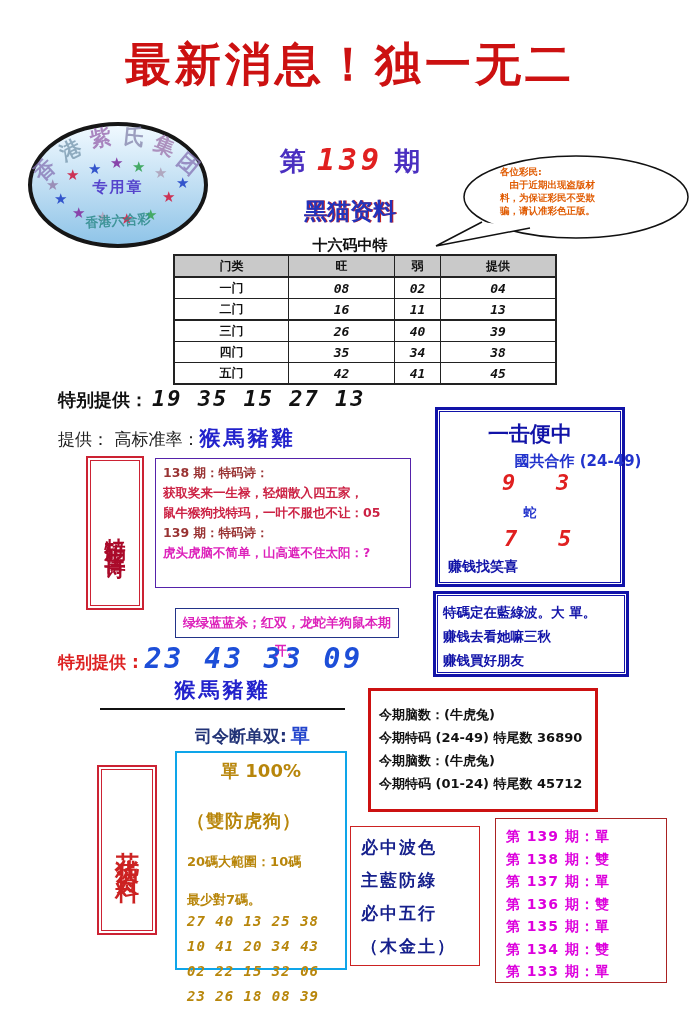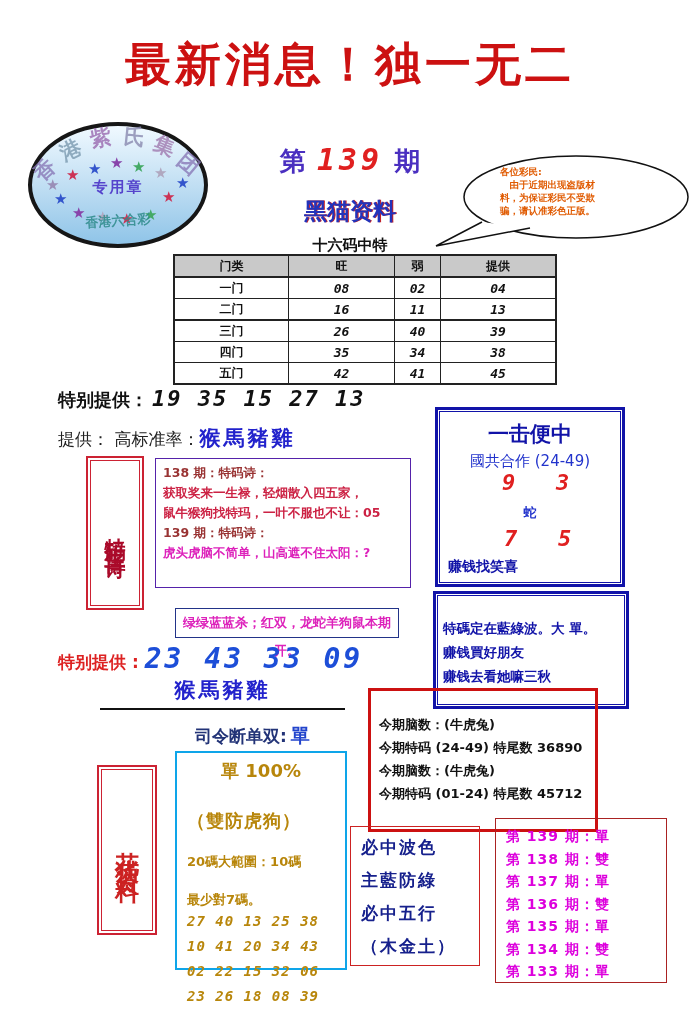--- a/index.html
+++ b/index.html
@@ -76,27 +76,27 @@
   .poem-h{color:#993333;}
   .poem-r{color:#cc2244;}
   .poem-m{color:#dd22bb;}
 
   
   .dbl-navy{border:3px solid #1113a8;}
   .dbl-navy::before{content:"";position:absolute;inset:1px;border:1px solid #1113a8;}
   .one-hit{left:435px;top:407px;width:184px;height:174px;}
   .oh-title{left:0;top:10px;width:100%;text-align:center;font-family:"Liberation Serif",serif;
     font-size:21px;font-weight:bold;color:#1113a8;}
-  .oh-sub{left:0;top:42px;width:100%;text-align:center;font-size:15px;font-weight:normal;color:#2233cc;}
+  .oh-sub{left:0;top:42px;width:100%;text-align:center;font-size:15px;font-weight:bold;color:#2233cc;padding-left:48px;}
   .oh-num{font-size:22px;color:#e02020;}
   .oh-n1{left:64px;top:60px;}  .oh-n2{left:118px;top:60px;}
   .oh-zo{left:0;top:94px;width:100%;text-align:center;font-size:13px;font-weight:bold;color:#2233cc;}
   .oh-n3{left:66px;top:116px;} .oh-n4{left:120px;top:116px;}
   .oh-footer{left:10px;top:148px;font-size:14px;font-weight:bold;color:#1113a8;}
-  .blue-notes{left:433px;top:591px;width:176px;height:68px;padding:22px 7px;
+  .blue-notes{left:433px;top:591px;width:176px;height:68px;padding:6px 7px;
     font-size:13.5px;font-weight:bold;color:#1113a8;line-height:24px;}
 
   
   .kill-box{left:175px;top:608px;width:222px;height:28px;border:1px solid #223388;
     line-height:28px;text-align:center;font-size:13px;font-weight:bold;color:#dd22bb;}
   .special2{left:58px;top:642px;font-weight:bold;color:#dd2222;font-size:17px;}
   .special2 .nums{font-size:28px;letter-spacing:3px;padding-left:6px;color:#1d4ed8;}
   .zodiac2{left:100px;top:676px;width:245px;text-align:center;border-bottom:2px solid #111;
     padding-bottom:4px;font-size:21px;font-weight:bold;color:#2222cc;letter-spacing:3px;}
   .commander{left:195px;top:723px;font-size:17px;font-weight:bold;color:#223377;}
@@ -111,21 +111,21 @@
   .sb-row{font-size:14px;line-height:25px;letter-spacing:1px;}
 
   
   .flower-box{left:97px;top:765px;width:56px;height:166px;display:flex;
     align-items:center;justify-content:center;}
   .flower-box .vt{writing-mode:vertical-rl;font-family:"Liberation Serif",serif;
     font-size:24px;font-weight:bold;color:#cc2222;letter-spacing:9px;}
 
   
   .period-box{left:368px;top:688px;width:208px;height:94px;border:3px solid #cc1111;
-    padding:22px 8px;font-size:13px;font-weight:bold;color:#111;line-height:23px;}
+    padding:12px 8px;font-size:13px;font-weight:bold;color:#111;line-height:23px;}
   .wave-box{left:350px;top:826px;width:108px;height:130px;border:1px solid #cc2222;
     padding:4px 10px;font-size:17px;font-weight:bold;color:#16208c;
     line-height:33px;letter-spacing:2px;}
   .history-box{left:495px;top:818px;width:150px;height:151px;border:1px solid #aa2222;
     padding:6px 10px;font-size:14px;font-weight:bold;color:#dd00dd;
     line-height:22.5px;letter-spacing:1px;}
 </style>
 </head>
 <body>
 
@@ -248,22 +248,22 @@
     <span class="abs oh-num hand oh-n1">9</span>
     <span class="abs oh-num hand oh-n2">3</span>
     <div class="abs oh-zo">蛇</div>
     <span class="abs oh-num hand oh-n3">7</span>
     <span class="abs oh-num hand oh-n4">5</span>
     <div class="abs oh-footer">赚钱找笑喜</div>
   </div>
 
   <div class="abs blue-notes dbl-navy">
     <div>特碼定在藍綠波。大 單。</div>
+    <div>赚钱去看她嘛三秋</div>
     <div>赚钱買好朋友</div>
-    <div>赚钱去看她嘛三秋</div>
   </div>
 
   <div class="abs kill-box">绿绿蓝蓝杀；红双，龙蛇羊狗鼠本期开。</div>
 
   <div class="abs special2">
     <span>特别提供 :</span><span class="hand nums">23 43 33 09</span>
   </div>
 
   <div class="abs zodiac2">猴馬豬雞</div>
 

